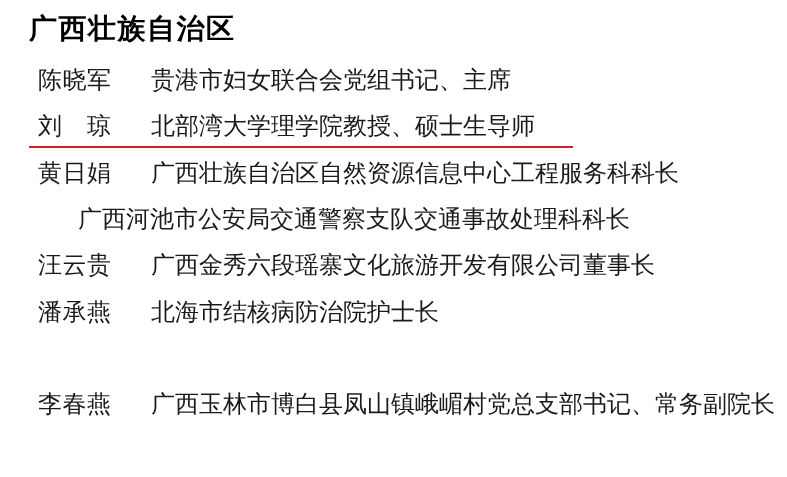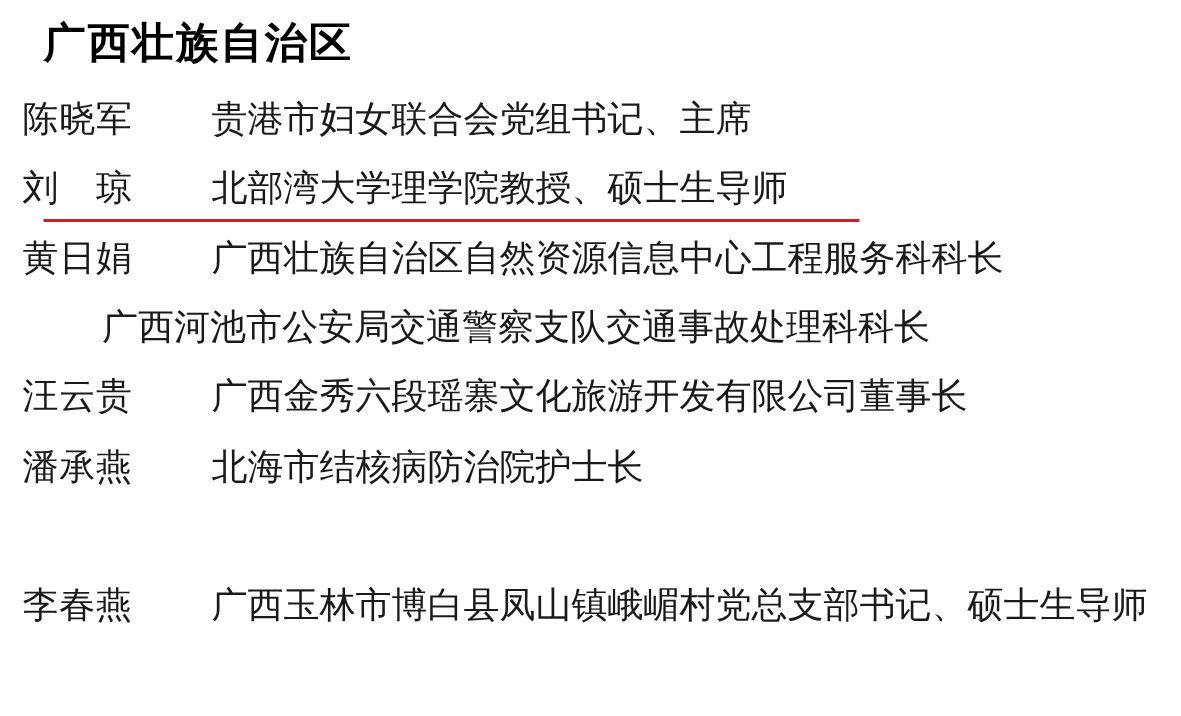--- a/index.html
+++ b/index.html
@@ -43,34 +43,34 @@
     position: absolute;
     left: 0;
     top: 57px;
     width: 787px;
   }
   .row {
     position: relative;
     height: 46.3px;
     display: flex;
     align-items: center;
-    padding-left: 15px;
+    padding-left: 38px;
     box-sizing: border-box;
     font-size: 24px;
     line-height: 28px;
     white-space: nowrap;
   }
   .name {
     flex: none;
     width: 73px;
     white-space: pre;
     letter-spacing: 0.5px;
   }
   .title {
-    margin-left: 53px;
+    margin-left: 40px;
     letter-spacing: 0；
   }
   .red-underline {
     position: absolute;
     left: 29px;
     bottom: 2px;
     width: 544px;
     height: 2px;
     background: var(--accent);
   }
@@ -116,17 +116,17 @@
 
   </div>
 
   <div class="row">
 
   </div>
 
 
   <div class="row">
     <span class="name">李春燕</span>
-    <span class="title">广西玉林市博白县凤山镇峨嵋村党总支部书记、硕士生导师</span>
+    <span class="title">广西玉林市博白县凤山镇峨嵋村党总支部书记、常务副院长</span>
 
   </div>
 </div>
 </div>
 
 </body></html>

